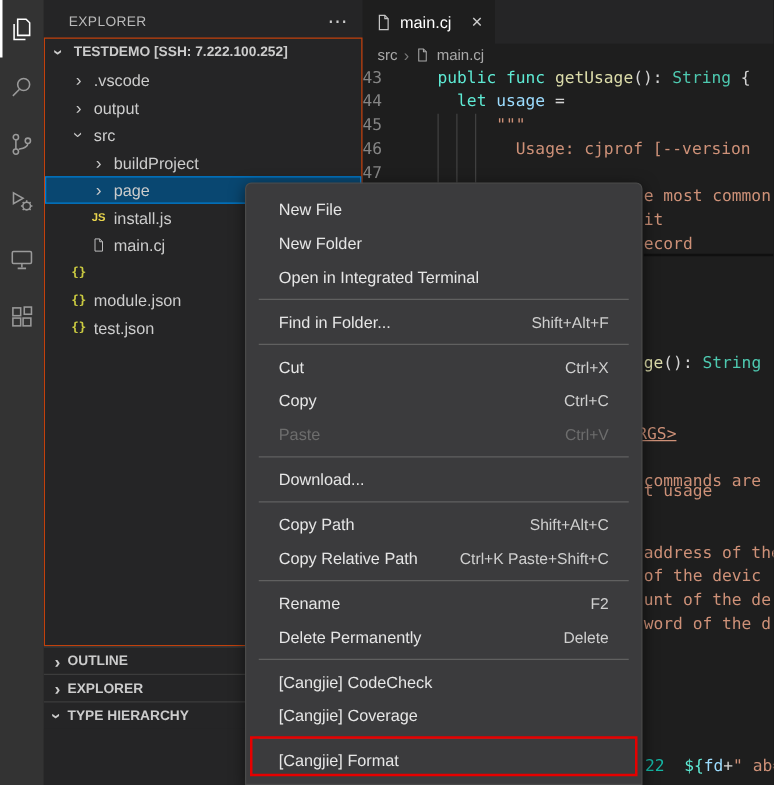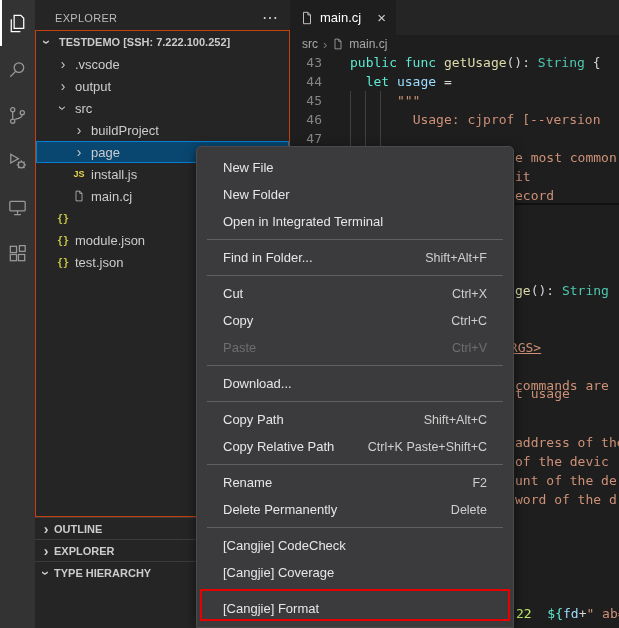--- a/index.html
+++ b/index.html
@@ -37,23 +37,23 @@
   .tabbar{height:35px;background:#252526;display:flex}
   .tab{height:35px;background:#1e1e1e;display:flex;align-items:center;gap:6px;padding:0 10px;font-size:13px;color:#ffffff;cursor:pointer}
   .tab svg{width:14px;height:14px;stroke:#c5c5c5;fill:none;stroke-width:1.1}
   .tab-close{margin-left:10px;color:#cccccc;font-size:15px;cursor:pointer}
   .breadcrumb{height:18px;display:flex;align-items:center;gap:5px;padding-left:12px;font-size:12px;color:#a9a9a9}
   .breadcrumb svg{width:12px;height:12px;stroke:#a9a9a9;fill:none;stroke-width:1.1}
   .bc-sep{color:#7a7a7a;font-size:13px}
   .bc-item{cursor:pointer}
   .code{position:absolute;left:0;top:53px;width:100%;font-family:"DejaVu Sans Mono",monospace;font-size:13px;line-height:19px}
   .codeline{display:flex;height:19px;white-space:pre}
-  .lnum{width:46px;padding-right:14px;text-align:right;color:#858585;flex:none}
+  .lnum{width:46px;padding-right:14px;text-align:left;color:#858585;flex:none}
   .ltext{padding-left:14px;white-space:pre}
-  .kw{color:#5eead4}.fn{color:#dcdcaa}.ty{color:#4ec9b0}.vr{color:#9cdcfe}.st{color:#ce9178}.pl{color:#d4d4d4}.nu{color:#bef264}
+  .kw{color:#5eead4}.fn{color:#dcdcaa}.ty{color:#4ec9b0}.vr{color:#9cdcfe}.st{color:#ce9178}.pl{color:#d4d4d4}.nu{color:#14b8a6}
   .guide{position:absolute;width:1px;background:#404040}
   .frag{position:absolute;white-space:pre;font-family:"DejaVu Sans Mono",monospace;font-size:13px;line-height:19px}
   .frag.u{text-decoration:underline}
   .hline{position:absolute;height:2px;background:#101010}
 
   
   .context-menu{position:absolute;left:196px;top:146px;width:318px;height:482px;background:#3b3b3d;
                 border:1px solid #4a4a4a;border-radius:5px 5px 0 0;box-shadow:0 3px 12px rgba(0,0,0,.55);
                 z-index:10;padding-top:7px;color:#e6e6e6;overflow:hidden}
   .mi{height:27px;display:flex;align-items:center;padding:0 26px;font-size:13px;cursor:pointer}

